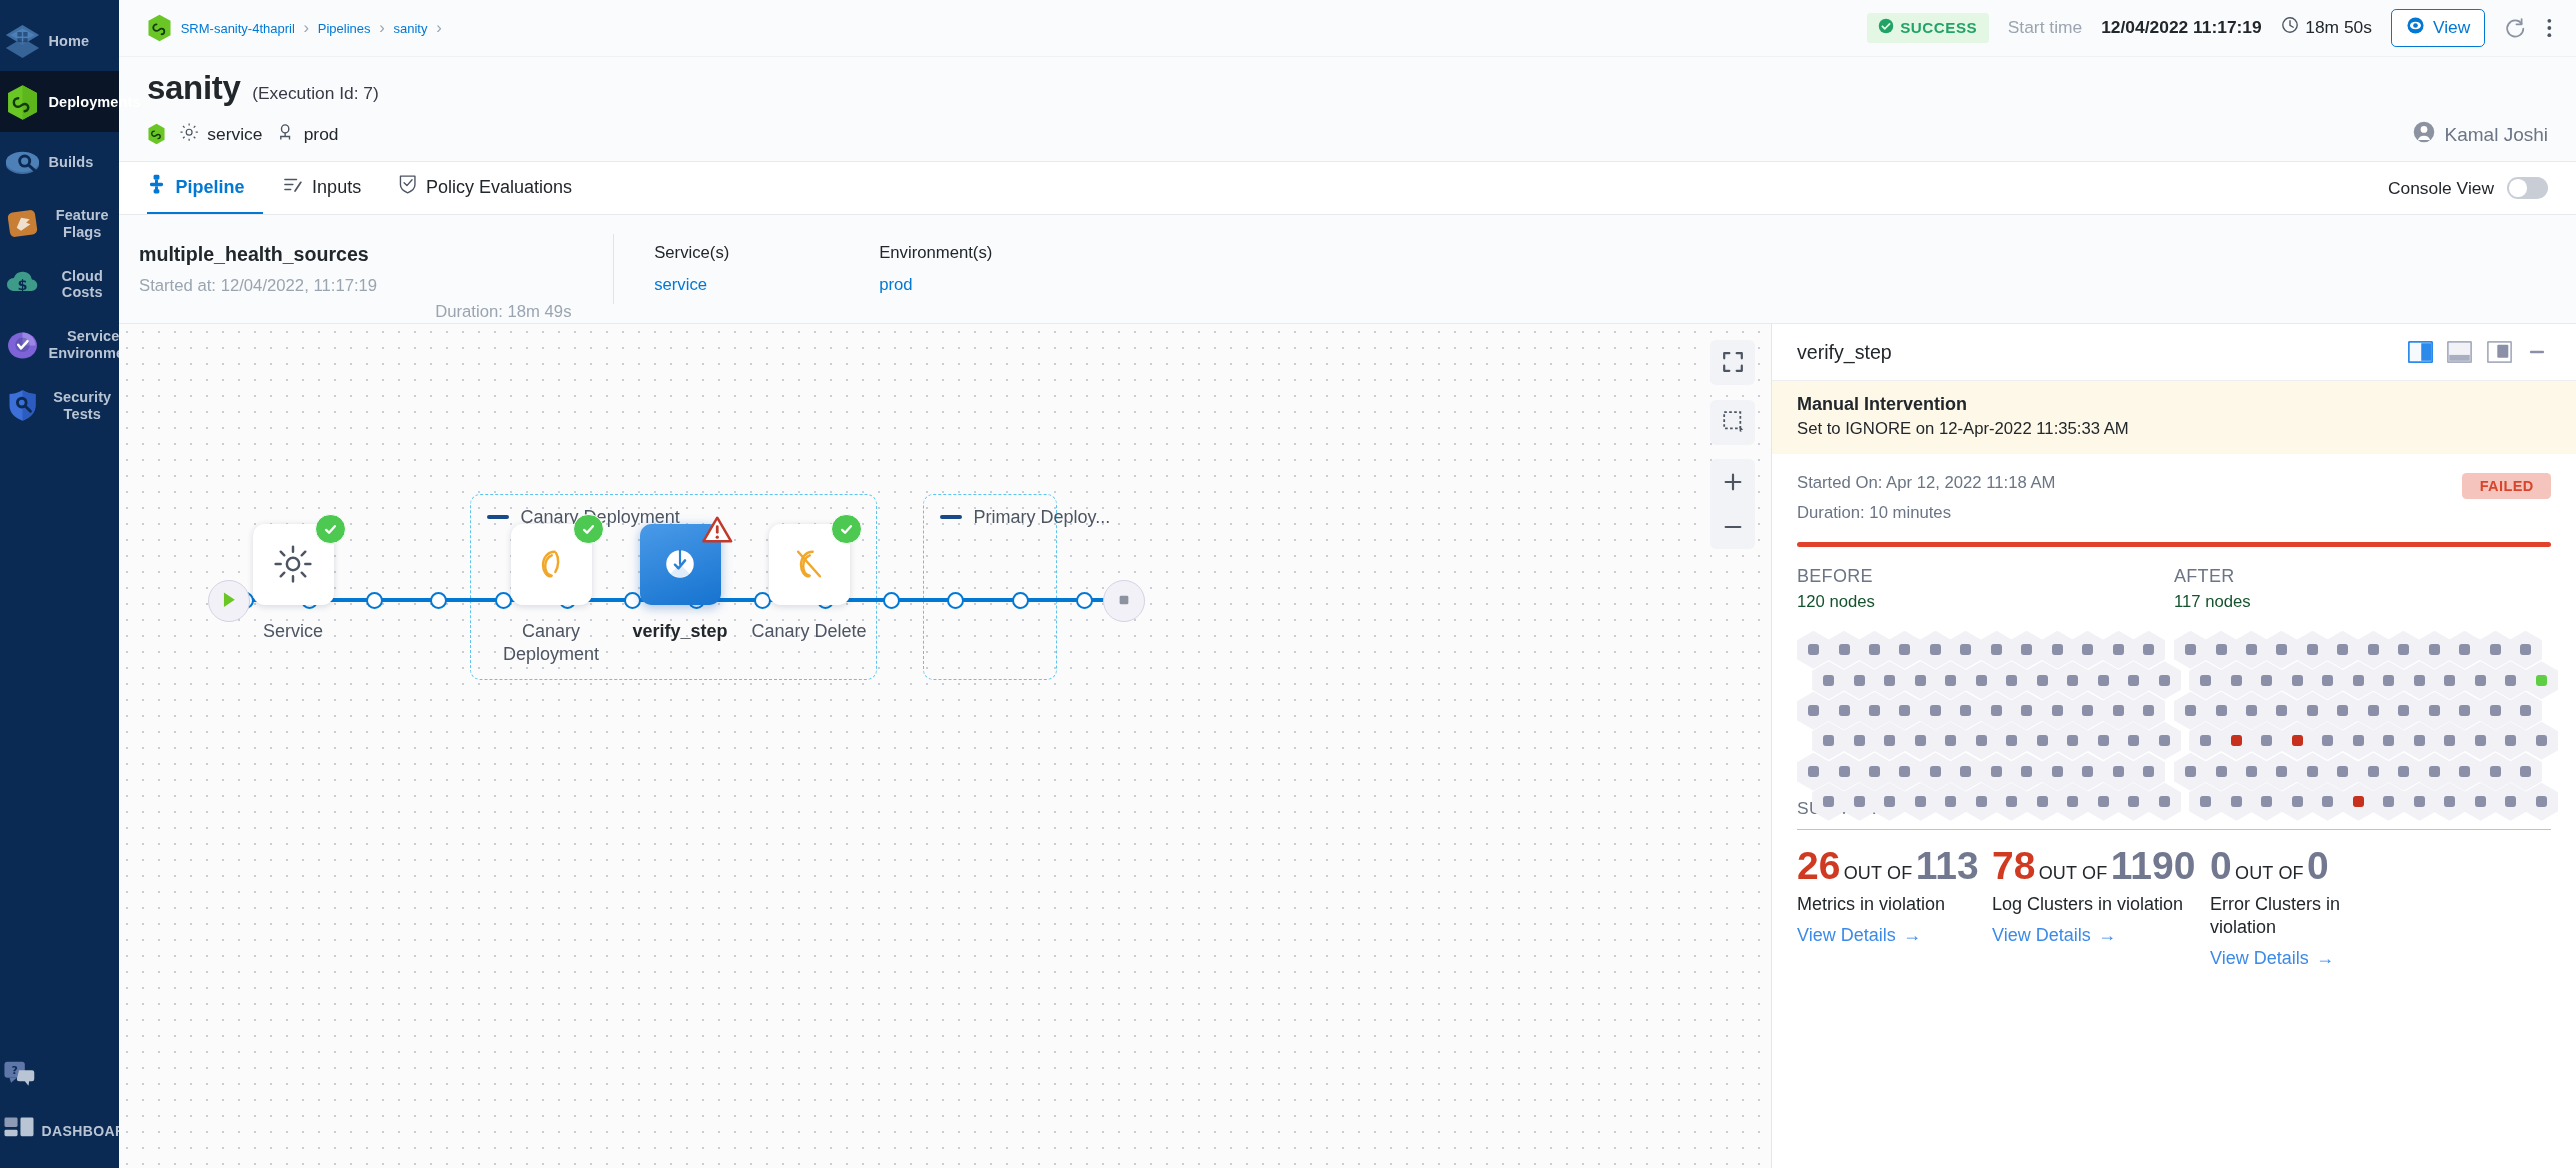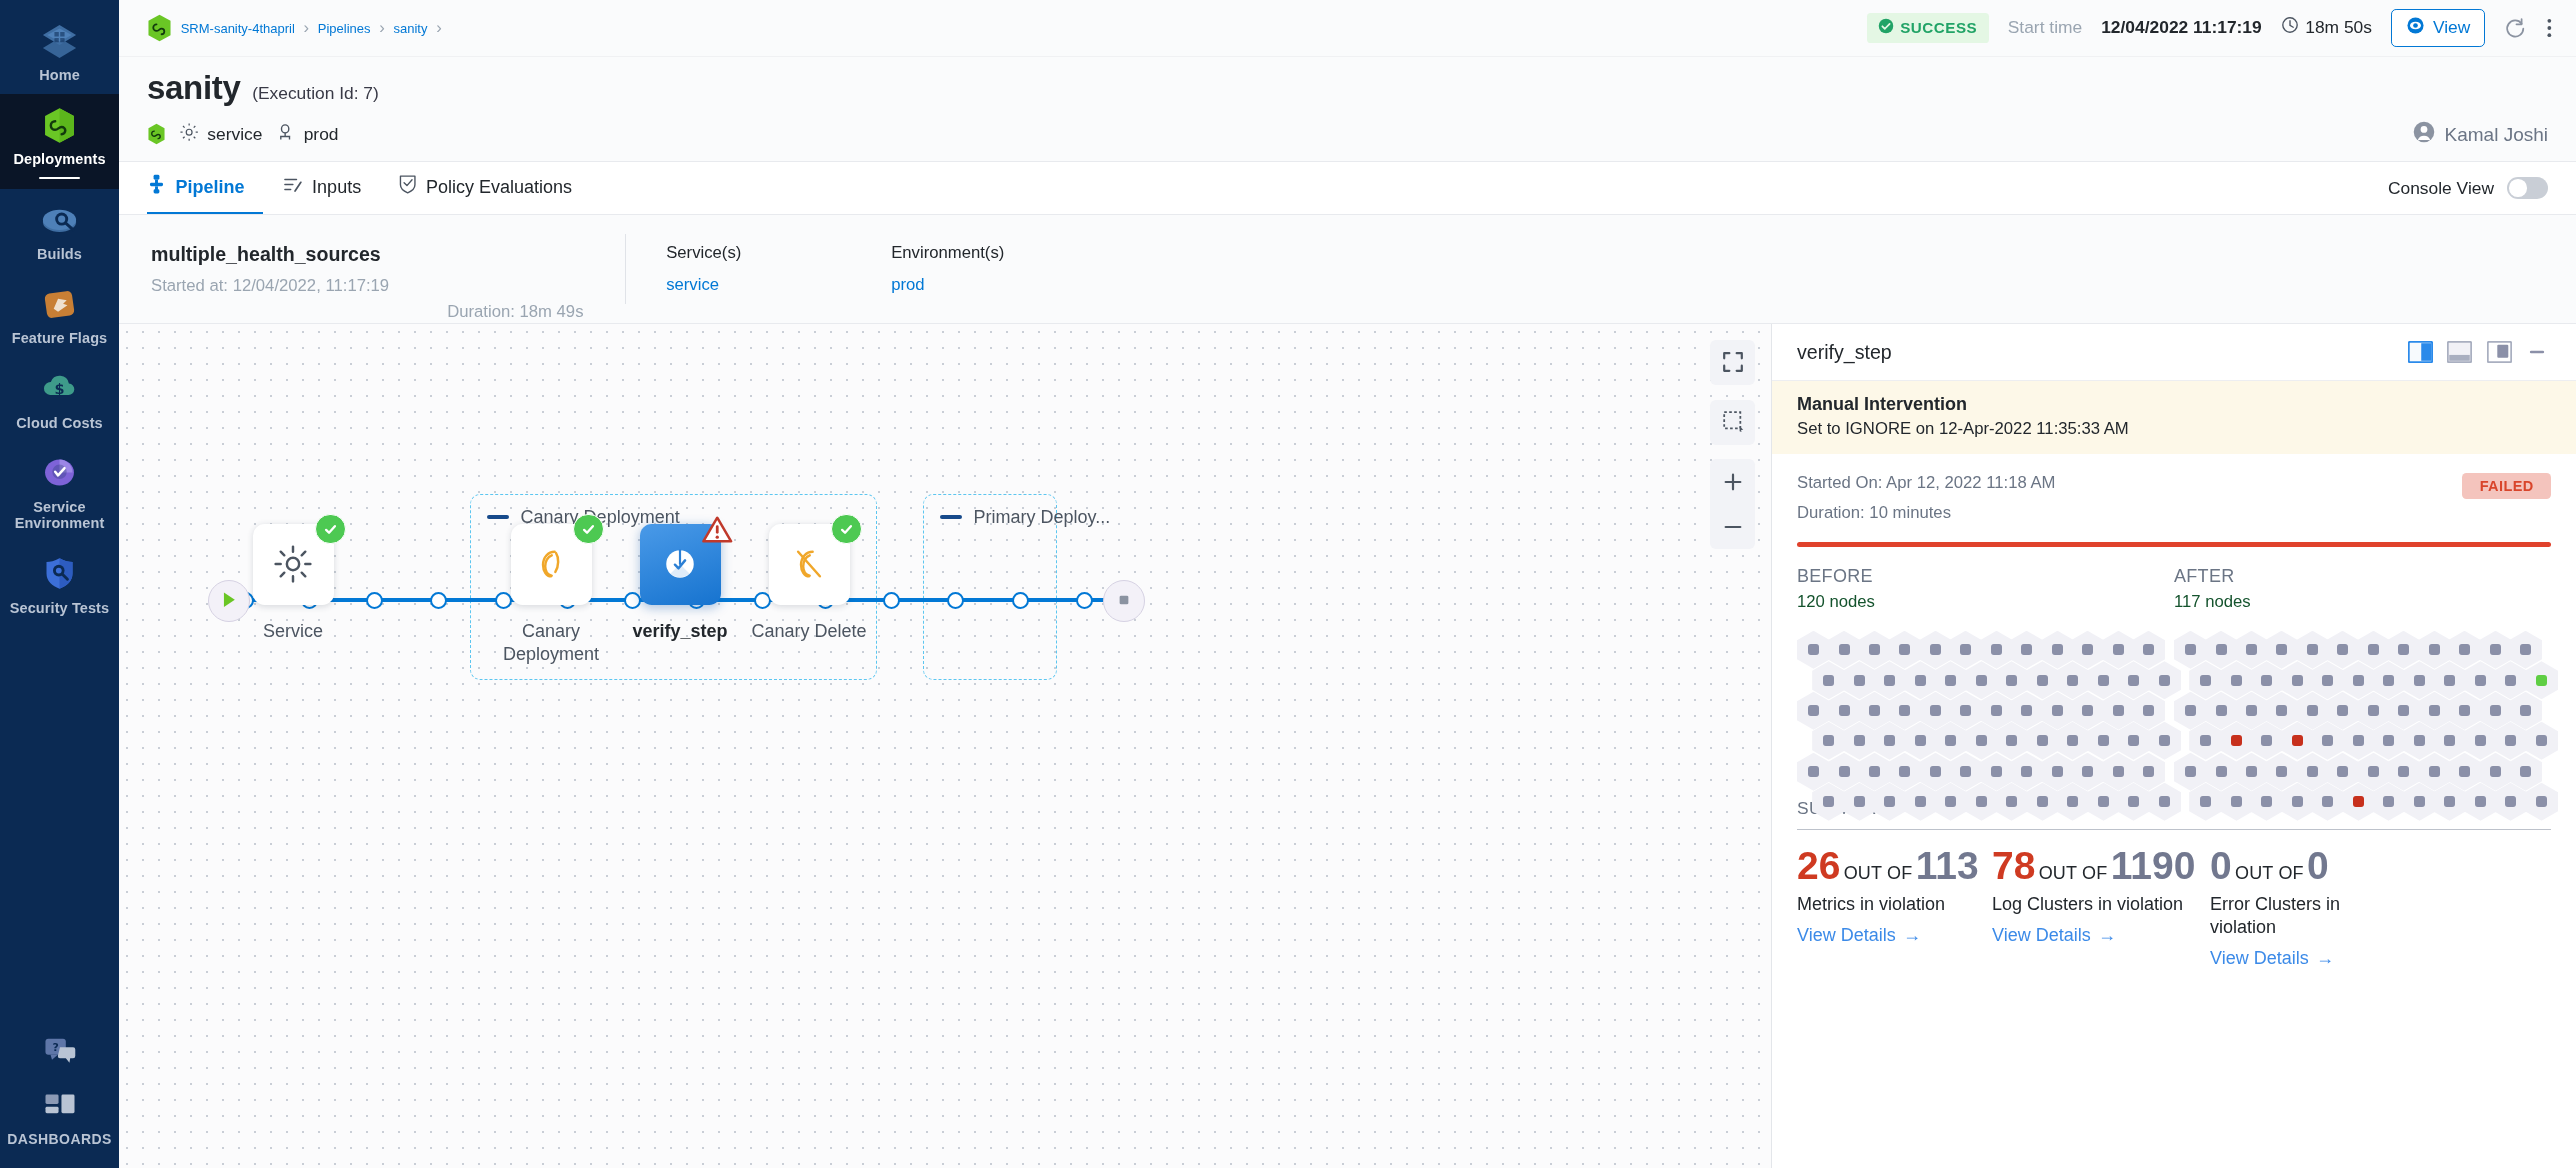--- a/index.html
+++ b/index.html
@@ -12,21 +12,21 @@
   .app { display: flex; width: 2576px; height: 1169px; }
 
   
   .sidebar {
     width: 119px; flex: 0 0 119px; height: 1169px;
     background: #0b2a53; display: flex; flex-direction: column;
     align-items: center; padding-top: 10.2px; position: relative;
   }
   .nav-item {
     width: 119px; padding: 11.6px 2.9px 10.2px; display: flex;
-    flex-direction: column; align-items: center; gap: 6.5px; cursor: pointer;
+    flex-direction: row; align-items: center; gap: 6.5px; cursor: pointer;
   }
   .nav-item.active { background: #0a1527; }
   .nav-label {
     font-size: 14.5px; color: #b9c4d4; text-align: center;
     line-height: 1.16; letter-spacing: 0.1px; font-weight: 600;
   }
   .nav-item.active .nav-label { color: #fff; }
   .nav-underline {
     width: 41px; height: 2.2px; background: #fff; border-radius: 1.5px; margin-top: 2.2px;
   }
@@ -99,21 +99,21 @@
     position: relative; flex: 0 0 41px;
   }
   .switch::after {
     content:""; position: absolute; left: 2.2px; top: 2.2px; width: 17.4px; height: 17.4px;
     border-radius: 50%; background: #fff;
   }
 
   
   .stage-strip {
     height: 109px; flex: 0 0 109px; background: #fafbfc;
-    display: flex; align-items: center; padding: 0 32px;
+    display: flex; align-items: center; padding: 0 20px;
     border-bottom: 0.7px solid #e8eaee;
   }
   .stage-name { font-size: 19.6px; font-weight: 700; color: #22272c; }
   .stage-sub { font-size: 16.7px; color: #9aa5b1; margin-top: 10.2px; }
   .stage-col-a { display: flex; flex-direction: column; }
   .stage-dur { font-size: 16.7px; color: #9aa5b1; margin-left: 58px; align-self: flex-end; padding-bottom: 1.5px;}
   .vdiv { width: 0.7px; background: #e0e3e8; height: 70px; margin: 0 41px; }
   .info-col { display: flex; flex-direction: column; gap: 11.6px; min-width: 225px; }
   .info-head { font-size: 16.7px; color: #22272c; }
   .info-val { font-size: 16.7px; color: #0278d5; cursor: pointer; }

